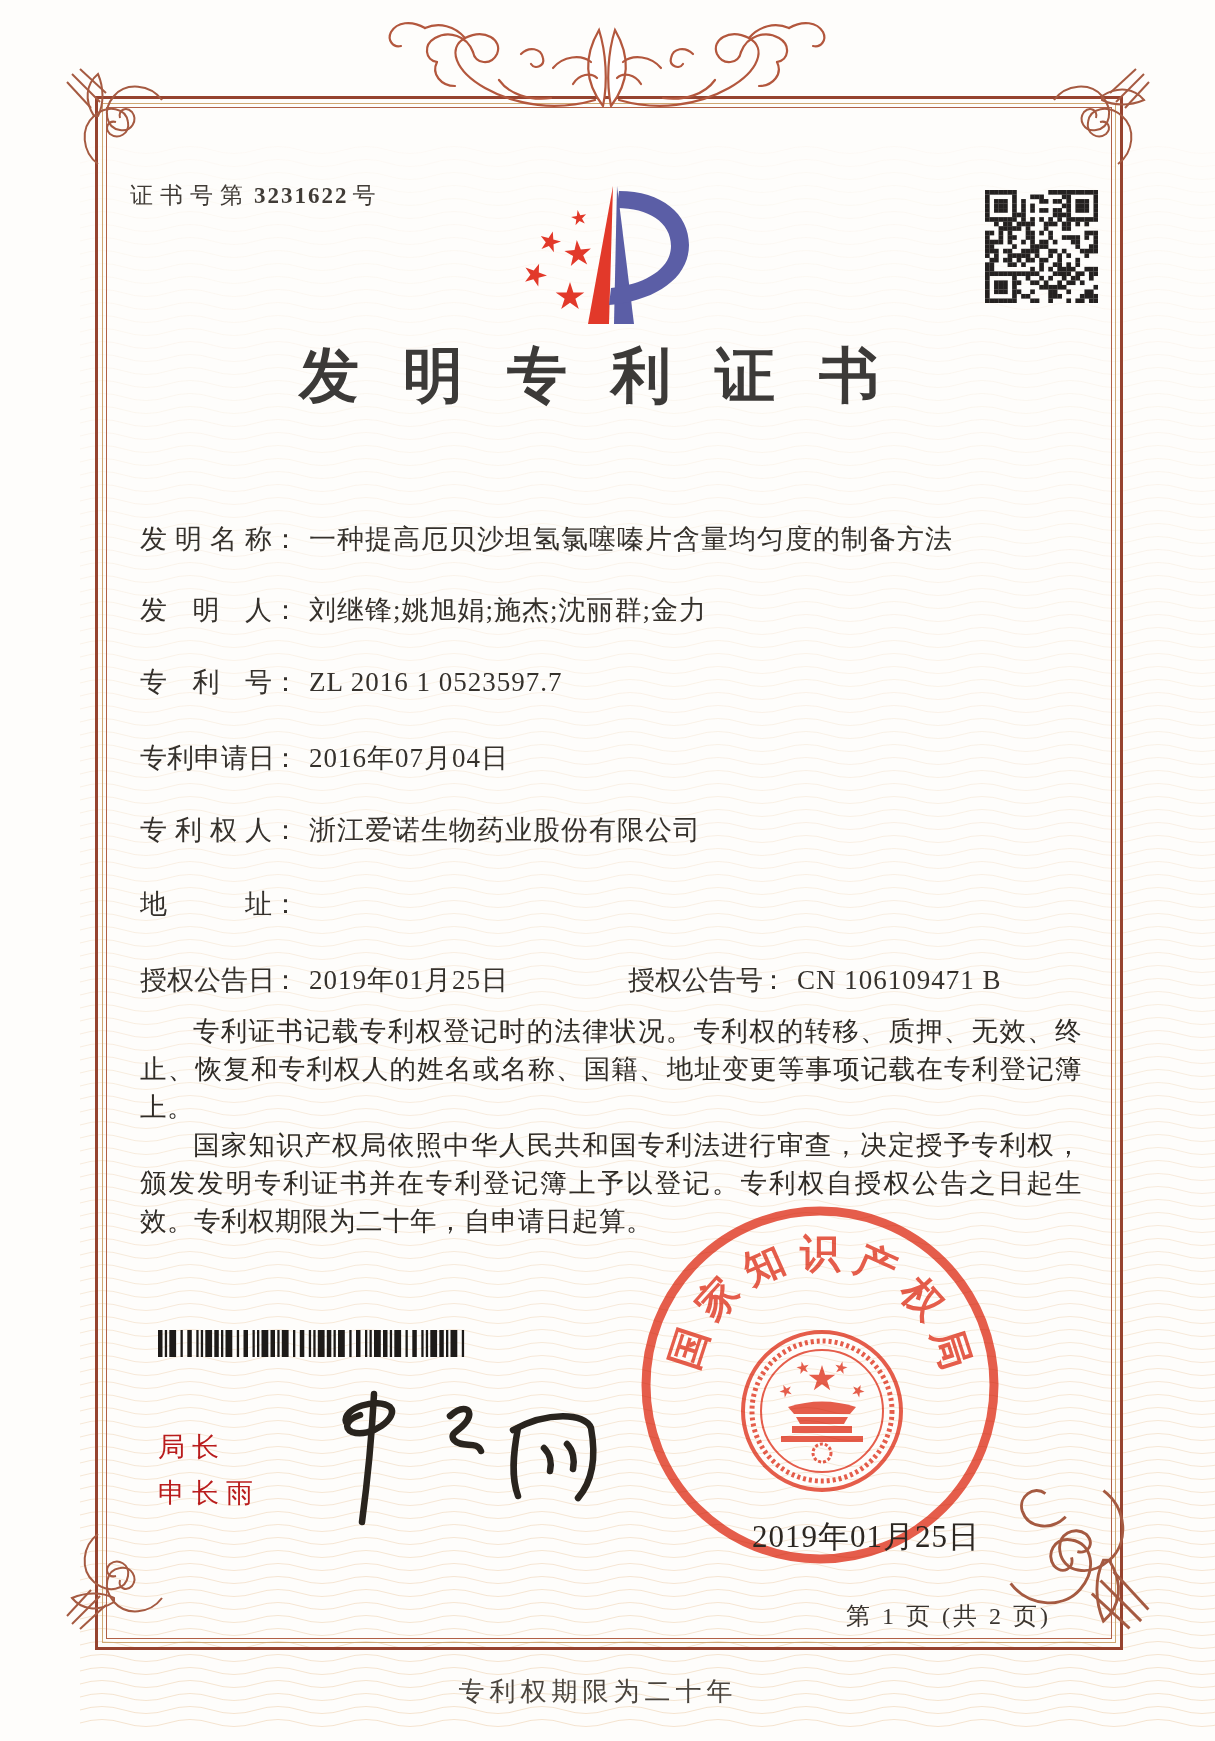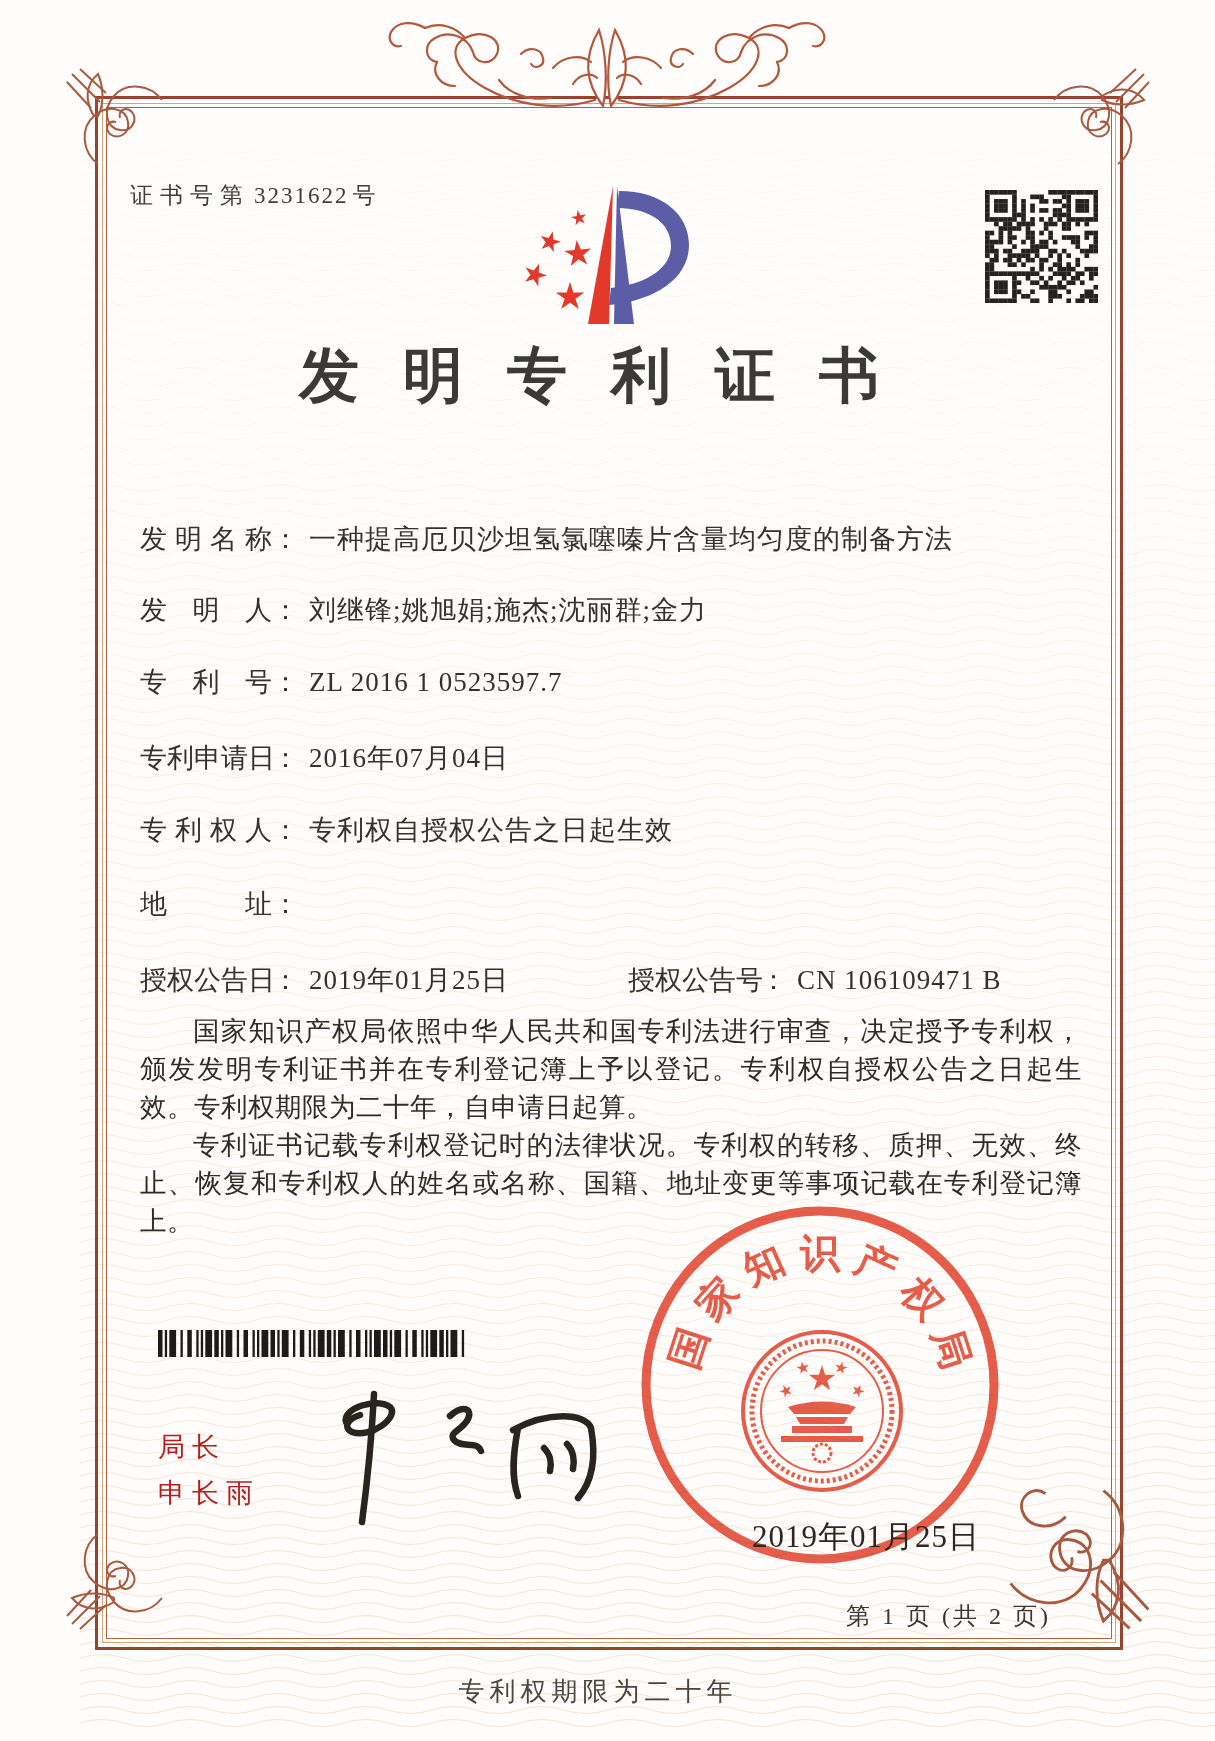--- a/index.html
+++ b/index.html
@@ -19,21 +19,21 @@
 
   .corner{position:absolute;width:110px;height:110px;}
   .corner.tl{left:64px;top:66px;}
   .corner.tr{left:1042px;top:66px;transform:rotate(90deg);}
   .corner.br{left:1018px;top:1498px;transform:rotate(180deg) scale(1.45);}
   .corner.bl{left:64px;top:1522px;transform:rotate(270deg);}
 
   
   .cert-no{position:absolute;left:130px;top:180px;font-size:23px;color:#413c37;}
   .cert-no .sp{letter-spacing:7px;font-family:Liberation Serif, serif;}
-  .cert-no .num{letter-spacing:2px;padding:0 4px;}
+  .cert-no .num{letter-spacing:2px;padding:0 4px;font-weight:bold;}
 
   .title{
     position:absolute;left:299px;top:336px;font-size:60px;font-weight:bold;
     color:#3c3a38;letter-spacing:44px;white-space:nowrap;
   }
 
   
   .field-row{position:absolute;left:140px;font-size:27px;white-space:nowrap;color:#35312c;}
   .jlabel{display:inline-flex;justify-content:space-between;width:132px;vertical-align:baseline;}
   .jlabel i{font-style:normal;}
@@ -631,21 +631,21 @@
         <i>请</i>
         <i>日</i>
       </span><span class="colon"></span><span class="fvalue">2016年07月04日</span>
   </div>
   <div class="field-row f4 z2">
     <span class="jlabel">
         <i>专</i>
         <i>利</i>
         <i>权</i>
         <i>人</i>
-      </span><span class="colon"></span><span class="fvalue">专利权自授权公告之日起生效</span>
+      </span><span class="colon"></span><span class="fvalue">浙江爱诺生物药业股份有限公司</span>
   </div>
   <div class="field-row f5 z2">
     <span class="jlabel">
         <i>地</i>
         <i>址</i>
       </span><span class="colon"></span>
   </div>
 
   <div class="grant-row z2">
     <span class="jlabel">
@@ -660,22 +660,22 @@
     <span class="jlabel">
         <i>授</i>
         <i>权</i>
         <i>公</i>
         <i>告</i>
         <i>号</i>
       </span><span class="colon"></span><span class="fvalue">CN 106109471 B</span>
   </div>
 
   <div class="body-text z2">
+    <p>专利证书记载专利权登记时的法律状况。专利权的转移、质押、无效、终止、恢复和专利权人的姓名或名称、国籍、地址变更等事项记载在专利登记簿上。</p>
     <p>国家知识产权局依照中华人民共和国专利法进行审查，决定授予专利权，颁发发明专利证书并在专利登记簿上予以登记。专利权自授权公告之日起生效。专利权期限为二十年，自申请日起算。</p>
-    <p>专利证书记载专利权登记时的法律状况。专利权的转移、质押、无效、终止、恢复和专利权人的姓名或名称、国籍、地址变更等事项记载在专利登记簿上。</p>
   </div>
 
   <svg id="barcode" class="bar-svg z2" width="312" height="27" viewBox="0 0 312 27">
       <rect x="0.0" y="0" width="4.5" height="27" fill="#1d1a18"></rect>
       <rect x="6.8" y="0" width="2.3" height="27" fill="#1d1a18"></rect>
       <rect x="11.3" y="0" width="6.8" height="27" fill="#1d1a18"></rect>
       <rect x="22.5" y="0" width="2.3" height="27" fill="#1d1a18"></rect>
       <rect x="29.3" y="0" width="4.5" height="27" fill="#1d1a18"></rect>
       <rect x="38.3" y="0" width="2.3" height="27" fill="#1d1a18"></rect>
       <rect x="42.8" y="0" width="2.3" height="27" fill="#1d1a18"></rect>

